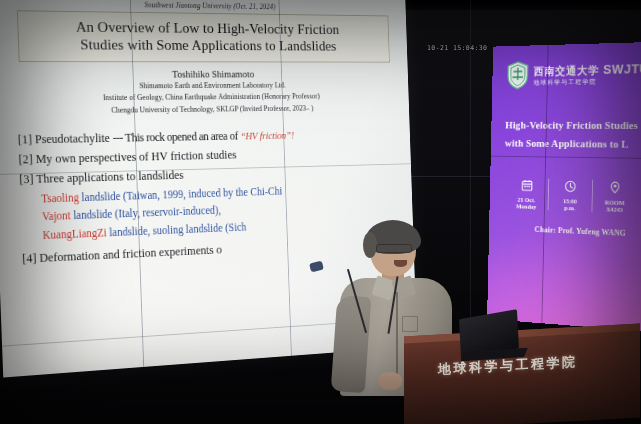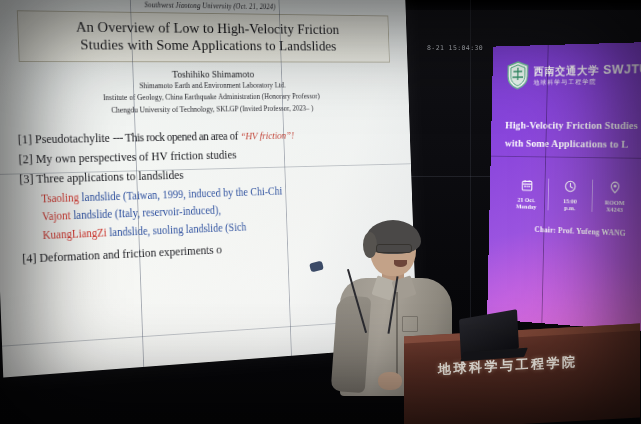--- a/index.html
+++ b/index.html
@@ -312,16 +312,16 @@
   <div class="mic-stem"></div>
   <div class="mic2-stem"></div>
 
   <div class="podium">
     <div class="podium-top"></div>
     <div class="podium-sign">地球科学与工程学院</div>
   </div>
   <div class="laptop-lid"></div>
   <div class="laptop-base"></div>
 
-  <div class="timestamp">8-21 15:04:30</div>
+  <div class="timestamp">10-21 15:04:30</div>
 
   <div class="vignette"></div>
 </div>
 
 </body></html>

